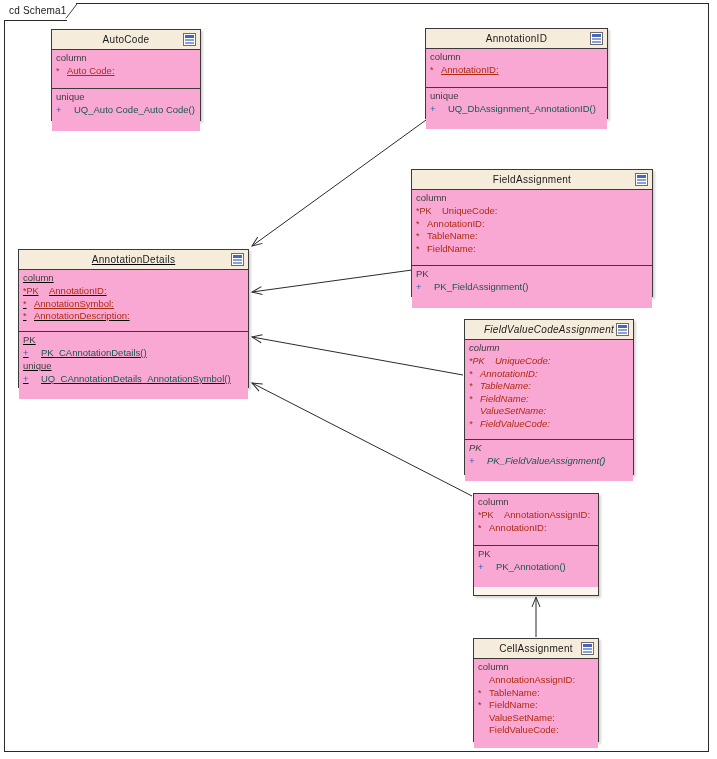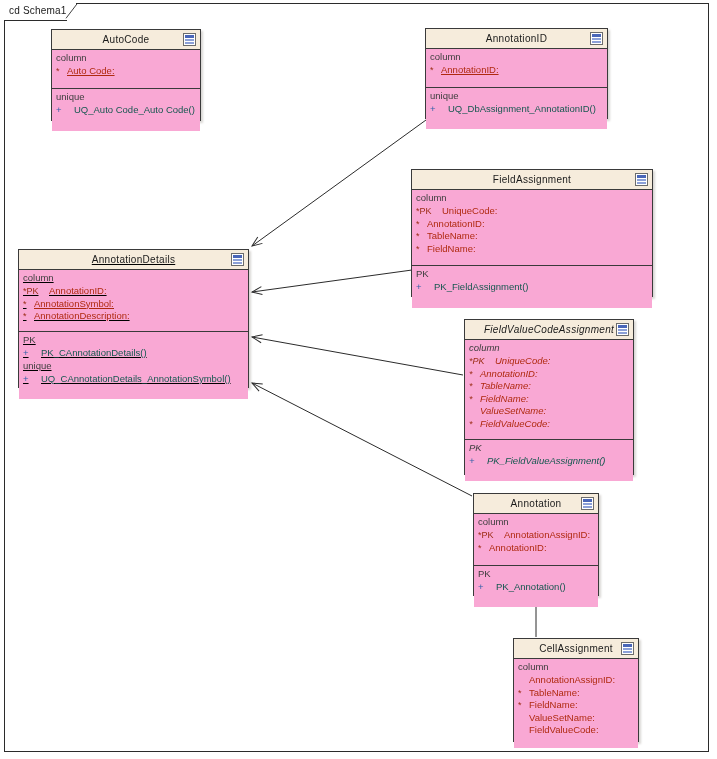--- a/index.html
+++ b/index.html
@@ -371,48 +371,40 @@
         </div>
         <div class="cls-section last" style="height: 36px;">
           <div class="sec-label">PK</div>
           <div class="op-row">
             <span class="op-vis">+</span>
             <span class="op-name">PK_FieldValueAssignment()</span>
           </div>
         </div>
       </div>
       <div class="cls" id="box-annotation" style="left: 473px; top: 493px; width: 126px; height: 103px;">
-        <div class="cls-header">
-          <span class="cls-title">Annotation</span>
-          <span class="tbl-icon">
-            <i></i>
-            <i class="r"></i>
-            <i class="r"></i>
-          </span>
-        </div>
         <div class="cls-section" style="height: 46px;">
           <div class="sec-label">column</div>
           <div class="attr-row">
             <span class="attr-mark pk">*PK</span>
             <span class="attr-name" style="padding-left: 0px;">AnnotationAssignID:</span>
           </div>
           <div class="attr-row">
             <span class="attr-mark">*</span>
             <span class="attr-name">AnnotationID:</span>
           </div>
         </div>
         <div class="cls-section last" style="height: 36px;">
           <div class="sec-label">PK</div>
           <div class="op-row">
             <span class="op-vis">+</span>
             <span class="op-name">PK_Annotation()</span>
           </div>
         </div>
       </div>
-      <div class="cls" id="box-cellassignment" style="left: 473px; top: 638px; width: 126px; height: 104px; margin-left: 40px;">
+      <div class="cls" id="box-cellassignment" style="left: 473px; top: 638px; width: 126px; height: 104px;">
         <div class="cls-header">
           <span class="cls-title">CellAssignment</span>
           <span class="tbl-icon">
             <i></i>
             <i class="r"></i>
             <i class="r"></i>
           </span>
         </div>
         <div class="cls-section last" style="height: 84px;">
           <div class="sec-label">column</div>

